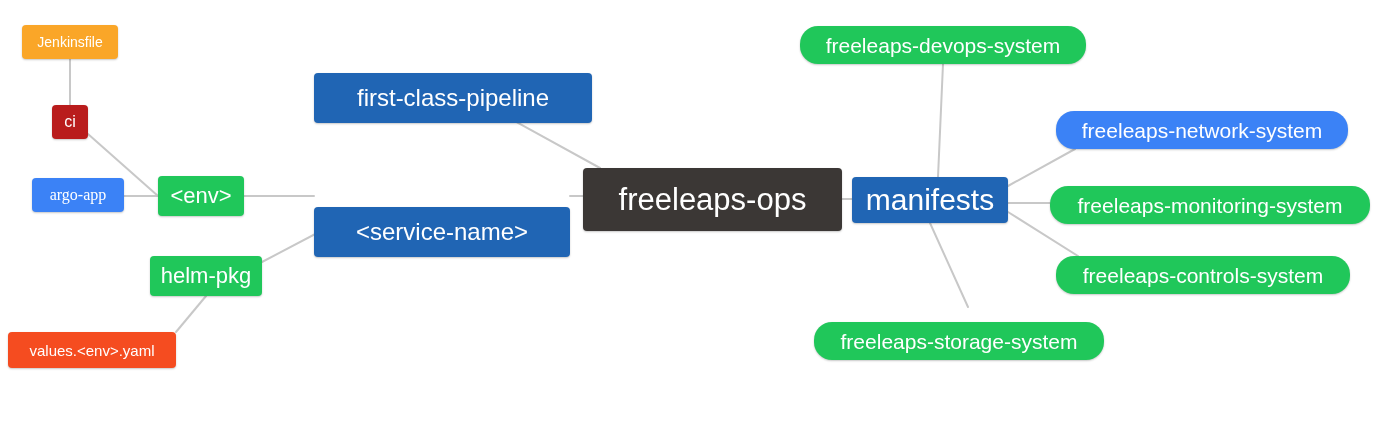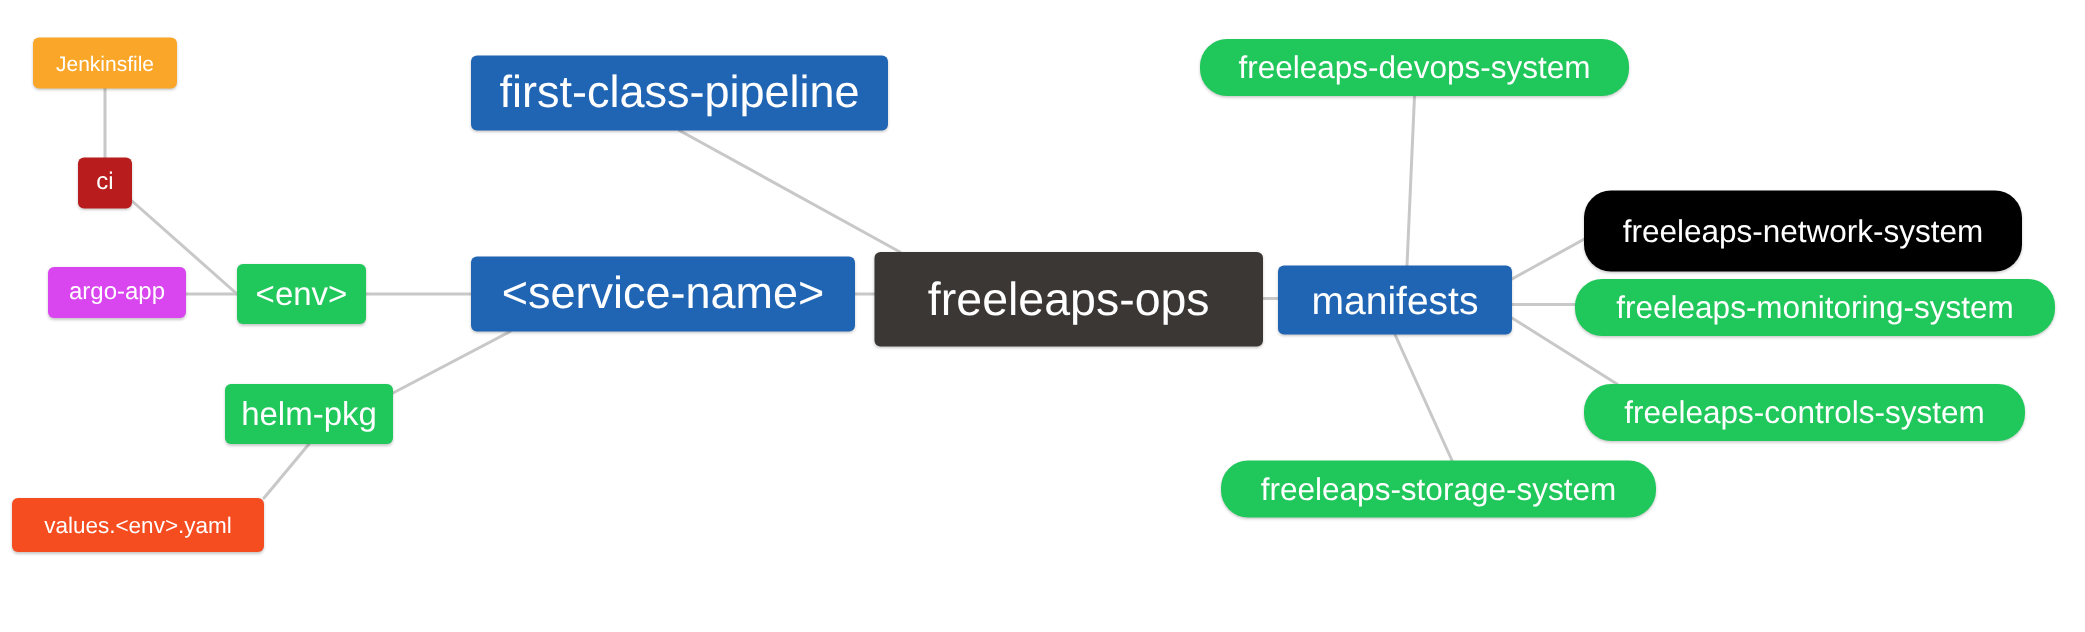--- a/index.html
+++ b/index.html
@@ -39,22 +39,22 @@
     line-height: 1;
     box-shadow: 0 1px 2px rgba(0,0,0,0.22);
     user-select: none;
   }
   .mm-node .mm-label {
     display: block;
     padding: 0 2px;
   }
   
   .lvl-root   { background: #3b3735; font-size: 31px; }
-  .lvl-blue   { background: #2065b4; font-size: 30px; }
-  .lvl-blue-s { background: #2065b4; font-size: 26px; text-align: right; }
+  .lvl-blue   { background: #2065b4; font-size: 24px; margin-top: 36px; }
+  .lvl-blue-s { background: #2065b4; font-size: 30px; text-align: right; }
   .lvl-green  { background: #20c75a; font-size: 22px; }
   .lvl-green-s{ background: #20c75a; font-size: 21px; border-radius: 18px; }
   .lvl-orange { background: #faa628; font-size: 14px; }
   .lvl-red    { background: #f54c20; font-size: 16px; }
   .lvl-red-s  { background: #f54c20; font-size: 15px; }
 </style>
 </head>
 <body>
 
 <div id="mindmap-canvas">
@@ -76,21 +76,21 @@
       <line x1="930" y1="223" x2="968" y2="307" stroke="#c8c8c8" stroke-width="2" stroke-linecap="round"></line>
     </svg>
 
   <div id="node-layer">
       <div class="mm-node lvl-orange" style="left: 22px; top: 25px; width: 96px; height: 34px; background: rgb(250, 166, 40);">
         <span class="mm-label">Jenkinsfile</span>
       </div>
       <div class="mm-node lvl-red" style="left: 52px; top: 105px; width: 36px; height: 34px; background: #b91c1c;">
         <span class="mm-label">ci</span>
       </div>
-      <div class="mm-node lvl-red" style="left: 32px; top: 178px; width: 92px; height: 34px; background: #d946ef;">
+      <div class="mm-node lvl-red" style="left: 32px; top: 178px; width: 92px; height: 34px; background: #3b82f6; font-family: Liberation Serif, serif;">
         <span class="mm-label">argo-app</span>
       </div>
       <div class="mm-node lvl-green" style="left: 158px; top: 176px; width: 86px; height: 40px; background: rgb(32, 199, 90); justify-content: center;">
         <span class="mm-label">&lt;env&gt;</span>
       </div>
       <div class="mm-node lvl-green" style="left: 150px; top: 256px; width: 112px; height: 40px; background: rgb(32, 199, 90); align-items: center;">
         <span class="mm-label">helm-pkg</span>
       </div>
       <div class="mm-node lvl-red-s" style="left: 8px; top: 332px; width: 168px; height: 36px; background: rgb(245, 76, 32);">
         <span class="mm-label">values.&lt;env&gt;.yaml</span>
@@ -103,27 +103,27 @@
       </div>
       <div class="mm-node lvl-root" style="left: 583px; top: 168px; width: 259px; height: 63px; background: rgb(59, 55, 53);">
         <span class="mm-label">freeleaps-ops</span>
       </div>
       <div class="mm-node lvl-blue-s" style="left: 852px; top: 177px; width: 156px; height: 46px; background: rgb(32, 101, 180);">
         <span class="mm-label">manifests</span>
       </div>
       <div class="mm-node lvl-green-s" style="left: 800px; top: 26px; width: 286px; height: 38px; background: rgb(32, 199, 90);">
         <span class="mm-label">freeleaps-devops-system</span>
       </div>
-      <div class="mm-node lvl-green-s" style="left: 1056px; top: 127px; width: 292px; height: 54px; background: #000000;">
+      <div class="mm-node lvl-green-s" style="left: 1056px; top: 111px; width: 292px; height: 38px; background: #3b82f6;">
         <span class="mm-label">freeleaps-network-system</span>
       </div>
       <div class="mm-node lvl-green-s" style="left: 1050px; top: 186px; width: 320px; height: 38px; background: rgb(32, 199, 90);">
         <span class="mm-label">freeleaps-monitoring-system</span>
       </div>
       <div class="mm-node lvl-green-s" style="left: 1056px; top: 256px; width: 294px; height: 38px; background: rgb(32, 199, 90);">
         <span class="mm-label">freeleaps-controls-system</span>
       </div>
-      <div class="mm-node lvl-green-s" style="left: 814px; top: 307px; width: 290px; height: 38px; background: rgb(32, 199, 90);">
+      <div class="mm-node lvl-green-s" style="left: 814px; top: 322px; width: 290px; height: 38px; background: rgb(32, 199, 90);">
         <span class="mm-label">freeleaps-storage-system</span>
       </div>
     </div>
 
 </div>
 
 </body></html>

